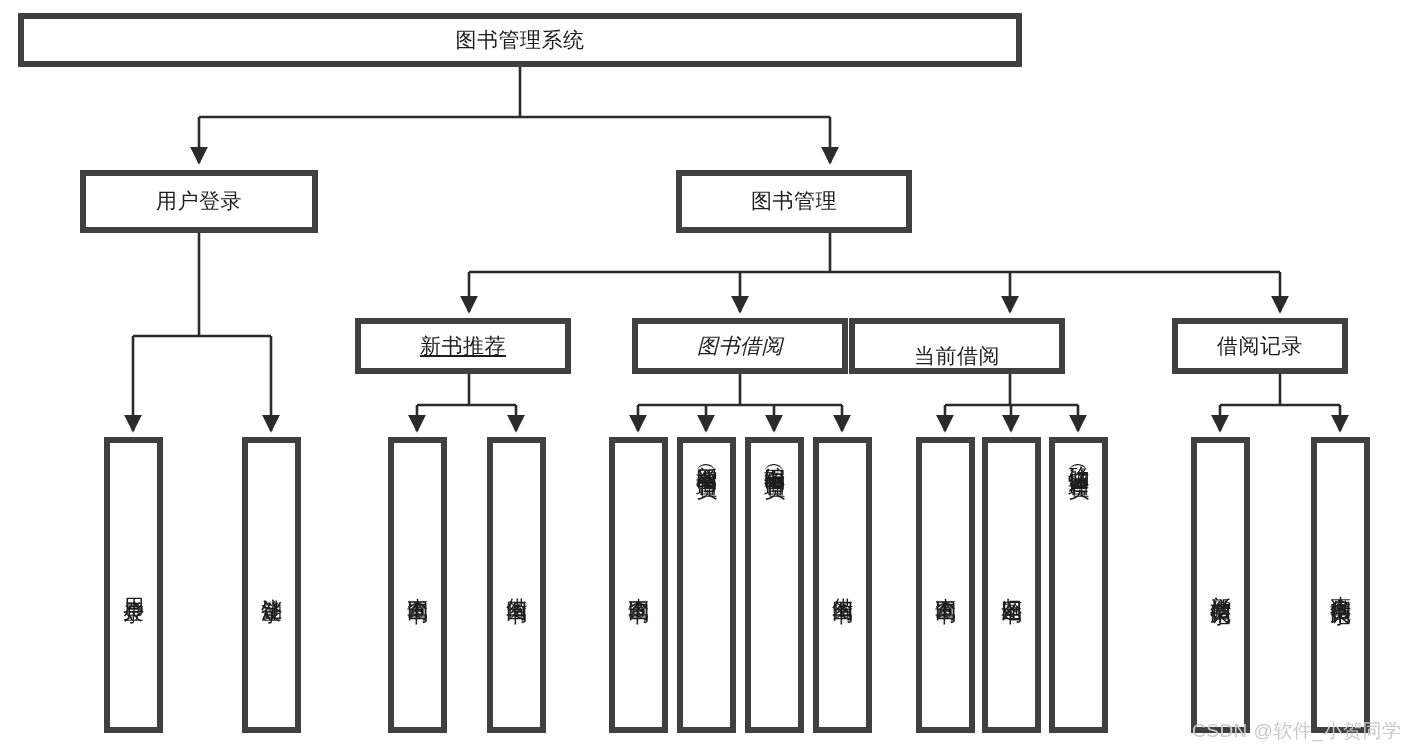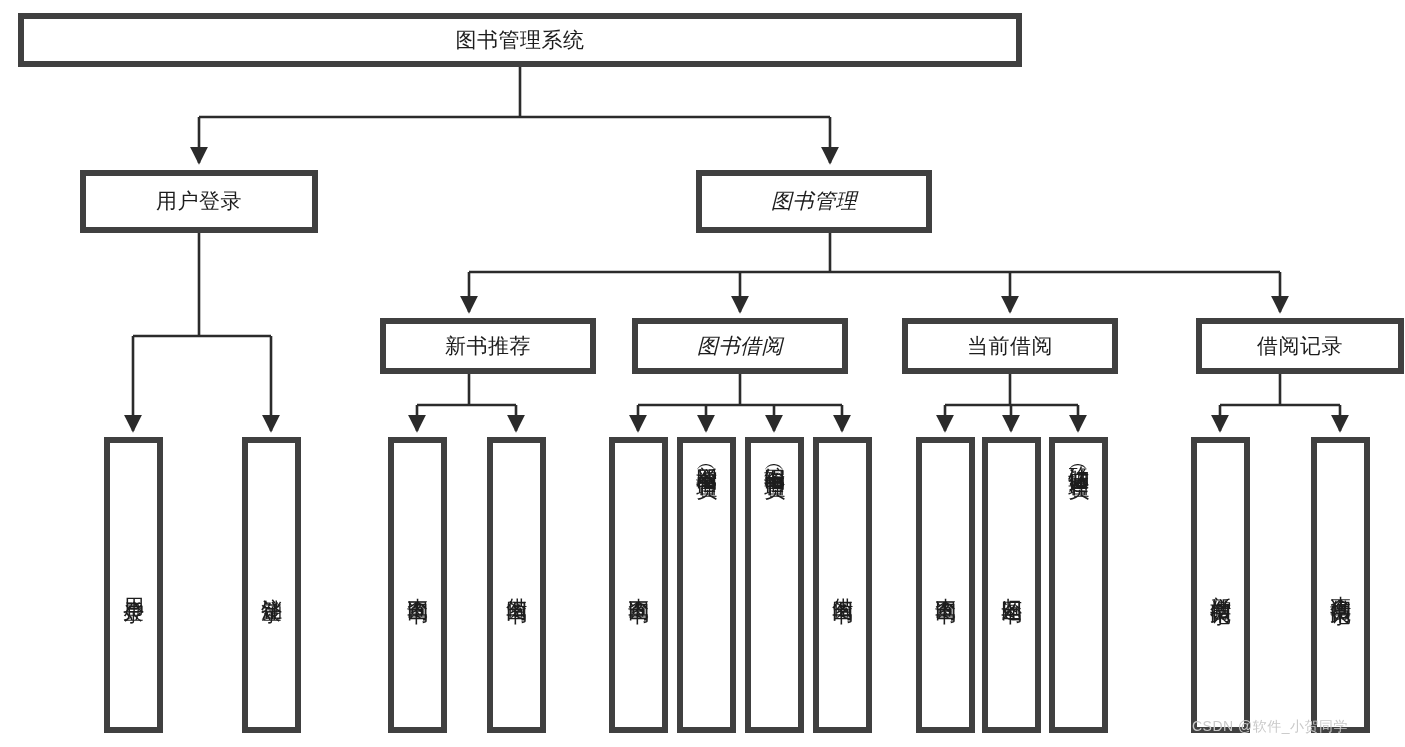--- a/index.html
+++ b/index.html
@@ -55,21 +55,21 @@
     line-height: 1.45;
     letter-spacing: 2px;
     white-space: nowrap;
   }
   .leaf.centered {
     align-items: center;
     padding-top: 0;
   }
   .watermark {
     position: absolute;
-    font-size: 14px;
+    font-size: 19px;
     color: #c9c9c9;
     white-space: nowrap;
     letter-spacing: 0.5px;
   }
 </style>
 </head>
 <body>
 
 <div id="diagram">
 
@@ -124,34 +124,34 @@
     </g>
   </svg>
 
   <div class="node" style="left:18px; top:13px; width:1004px; height:54px;">
     <span class="label">图书管理系统</span>
   </div>
 
   <div class="node" style="left:80px; top:170px; width:238px; height:63px;">
     <span class="label">用户登录</span>
   </div>
-  <div class="node" style="left:696px; top:170px; width:236px; height:63px;font-style:italic;">
+  <div class="node" style="left:676px; top:170px; width:236px; height:63px;">
     <span class="label">图书管理</span>
   </div>
 
-  <div class="node" style="left:380px; top:318px; width:216px; height:56px;">
+  <div class="node" style="left:355px; top:318px; width:216px; height:56px;text-decoration:underline;">
     <span class="label">新书推荐</span>
   </div>
   <div class="node" style="left:632px; top:318px; width:216px; height:56px;font-style:italic;">
     <span class="label">图书借阅</span>
   </div>
-  <div class="node" style="left:902px; top:318px; width:216px; height:56px;">
+  <div class="node" style="left:849px; top:318px; width:216px; height:56px;align-items:flex-end;">
     <span class="label">当前借阅</span>
   </div>
-  <div class="node" style="left:1196px; top:318px; width:208px; height:56px;">
+  <div class="node" style="left:1172px; top:318px; width:176px; height:56px;">
     <span class="label">借阅记录</span>
   </div>
 
   <div class="node leaf centered" style="left:104px; top:437px; width:59px; height:296px;">
     <span class="label">用户登录</span>
   </div>
   <div class="node leaf centered" style="left:242px; top:437px; width:59px; height:296px;">
     <span class="label">注销登录</span>
   </div>
 

